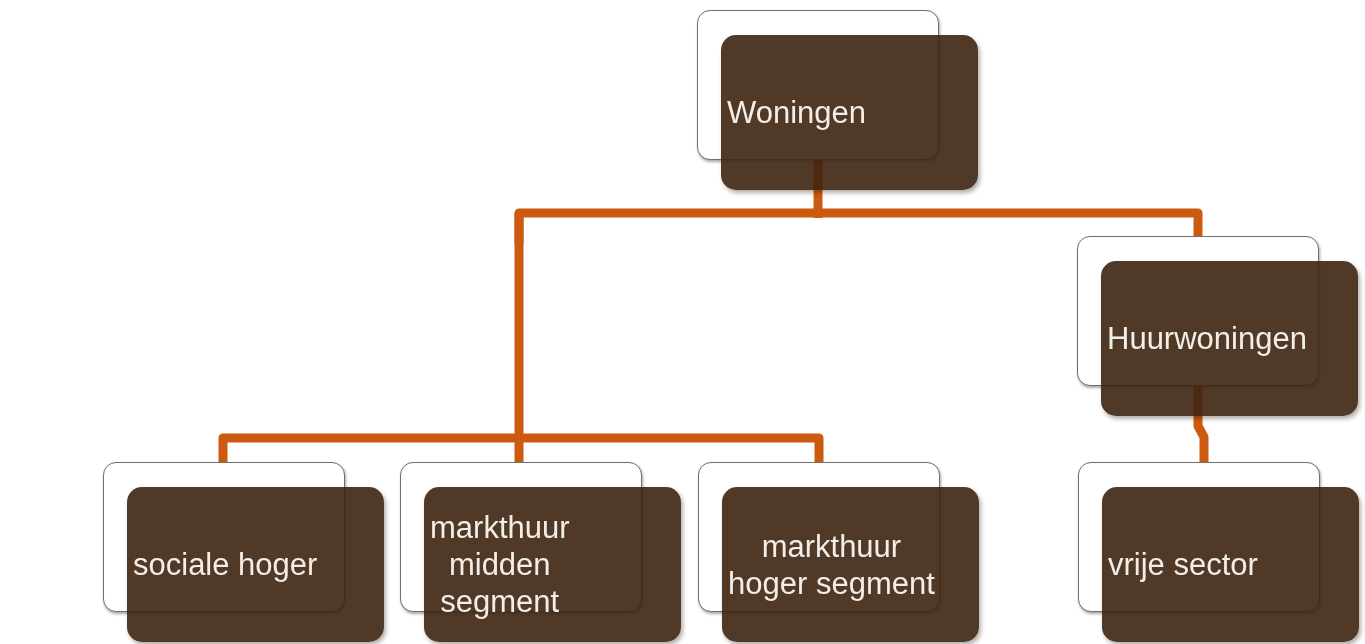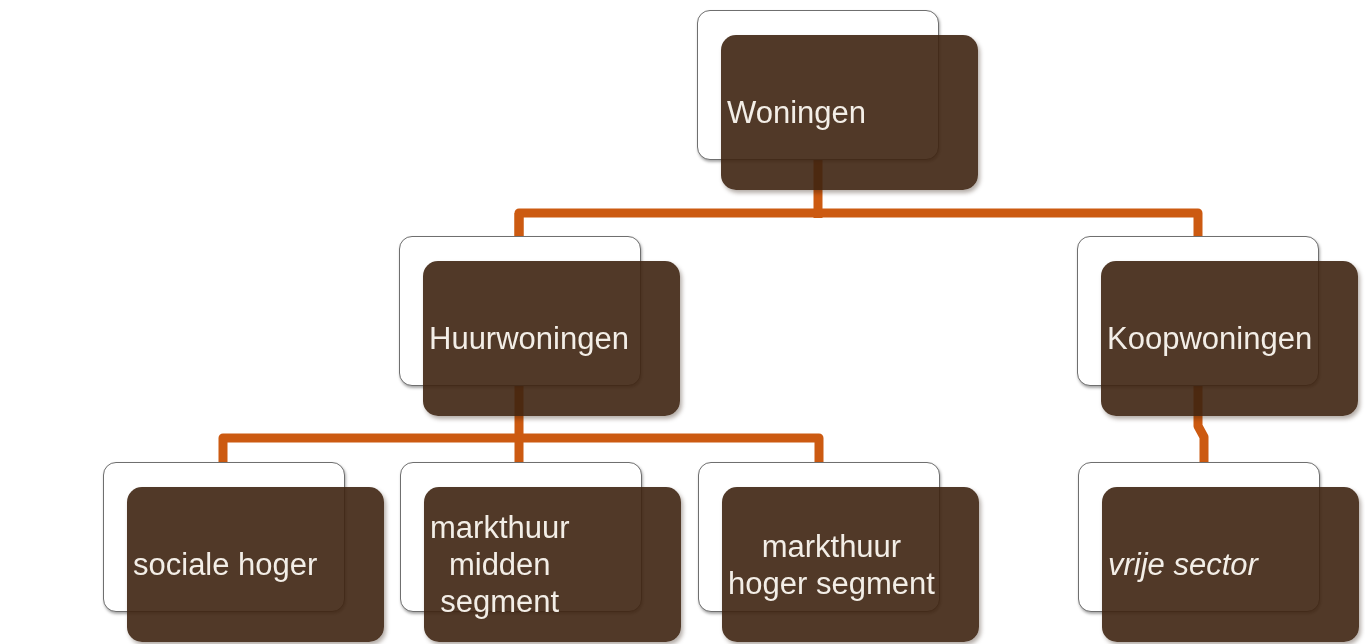--- a/index.html
+++ b/index.html
@@ -57,31 +57,25 @@
     <path d="M223 468 V438 H819 V468"></path>
   </svg>
 
   <div class="node" style="left:697px;top:10px;">
     <div class="back"></div>
     <div class="front">
       <span class="label">Woningen</span>
     </div>
   </div>
 
-  <div class="node" style="left:399px;top:236px;">
-    <div class="back"></div>
-    <div class="front">
-      <span class="label">Huurwoningen</span>
-    </div>
-  </div>
 
   <div class="node" style="left:1077px;top:236px;">
     <div class="back"></div>
     <div class="front">
-      <span class="label">Koopwoningen</span>
+      <span class="label">Huurwoningen</span>
     </div>
   </div>
 
   <div class="node" style="left:103px;top:462px;">
     <div class="back"></div>
     <div class="front">
       <span class="label">sociale hoger</span>
     </div>
   </div>
 
@@ -95,20 +89,20 @@
   </div>
 
   <div class="node" style="left:698px;top:462px;">
     <div class="back"></div>
     <div class="front">
       <span class="label">markthuur
 hoger segment</span>
     </div>
   </div>
 
-  <div class="node" style="left:1078px;top:462px;font-style:italic;">
+  <div class="node" style="left:1078px;top:462px;">
     <div class="back"></div>
     <div class="front">
       <span class="label">vrije sector</span>
     </div>
   </div>
 
 </div>
 
 </body></html>

